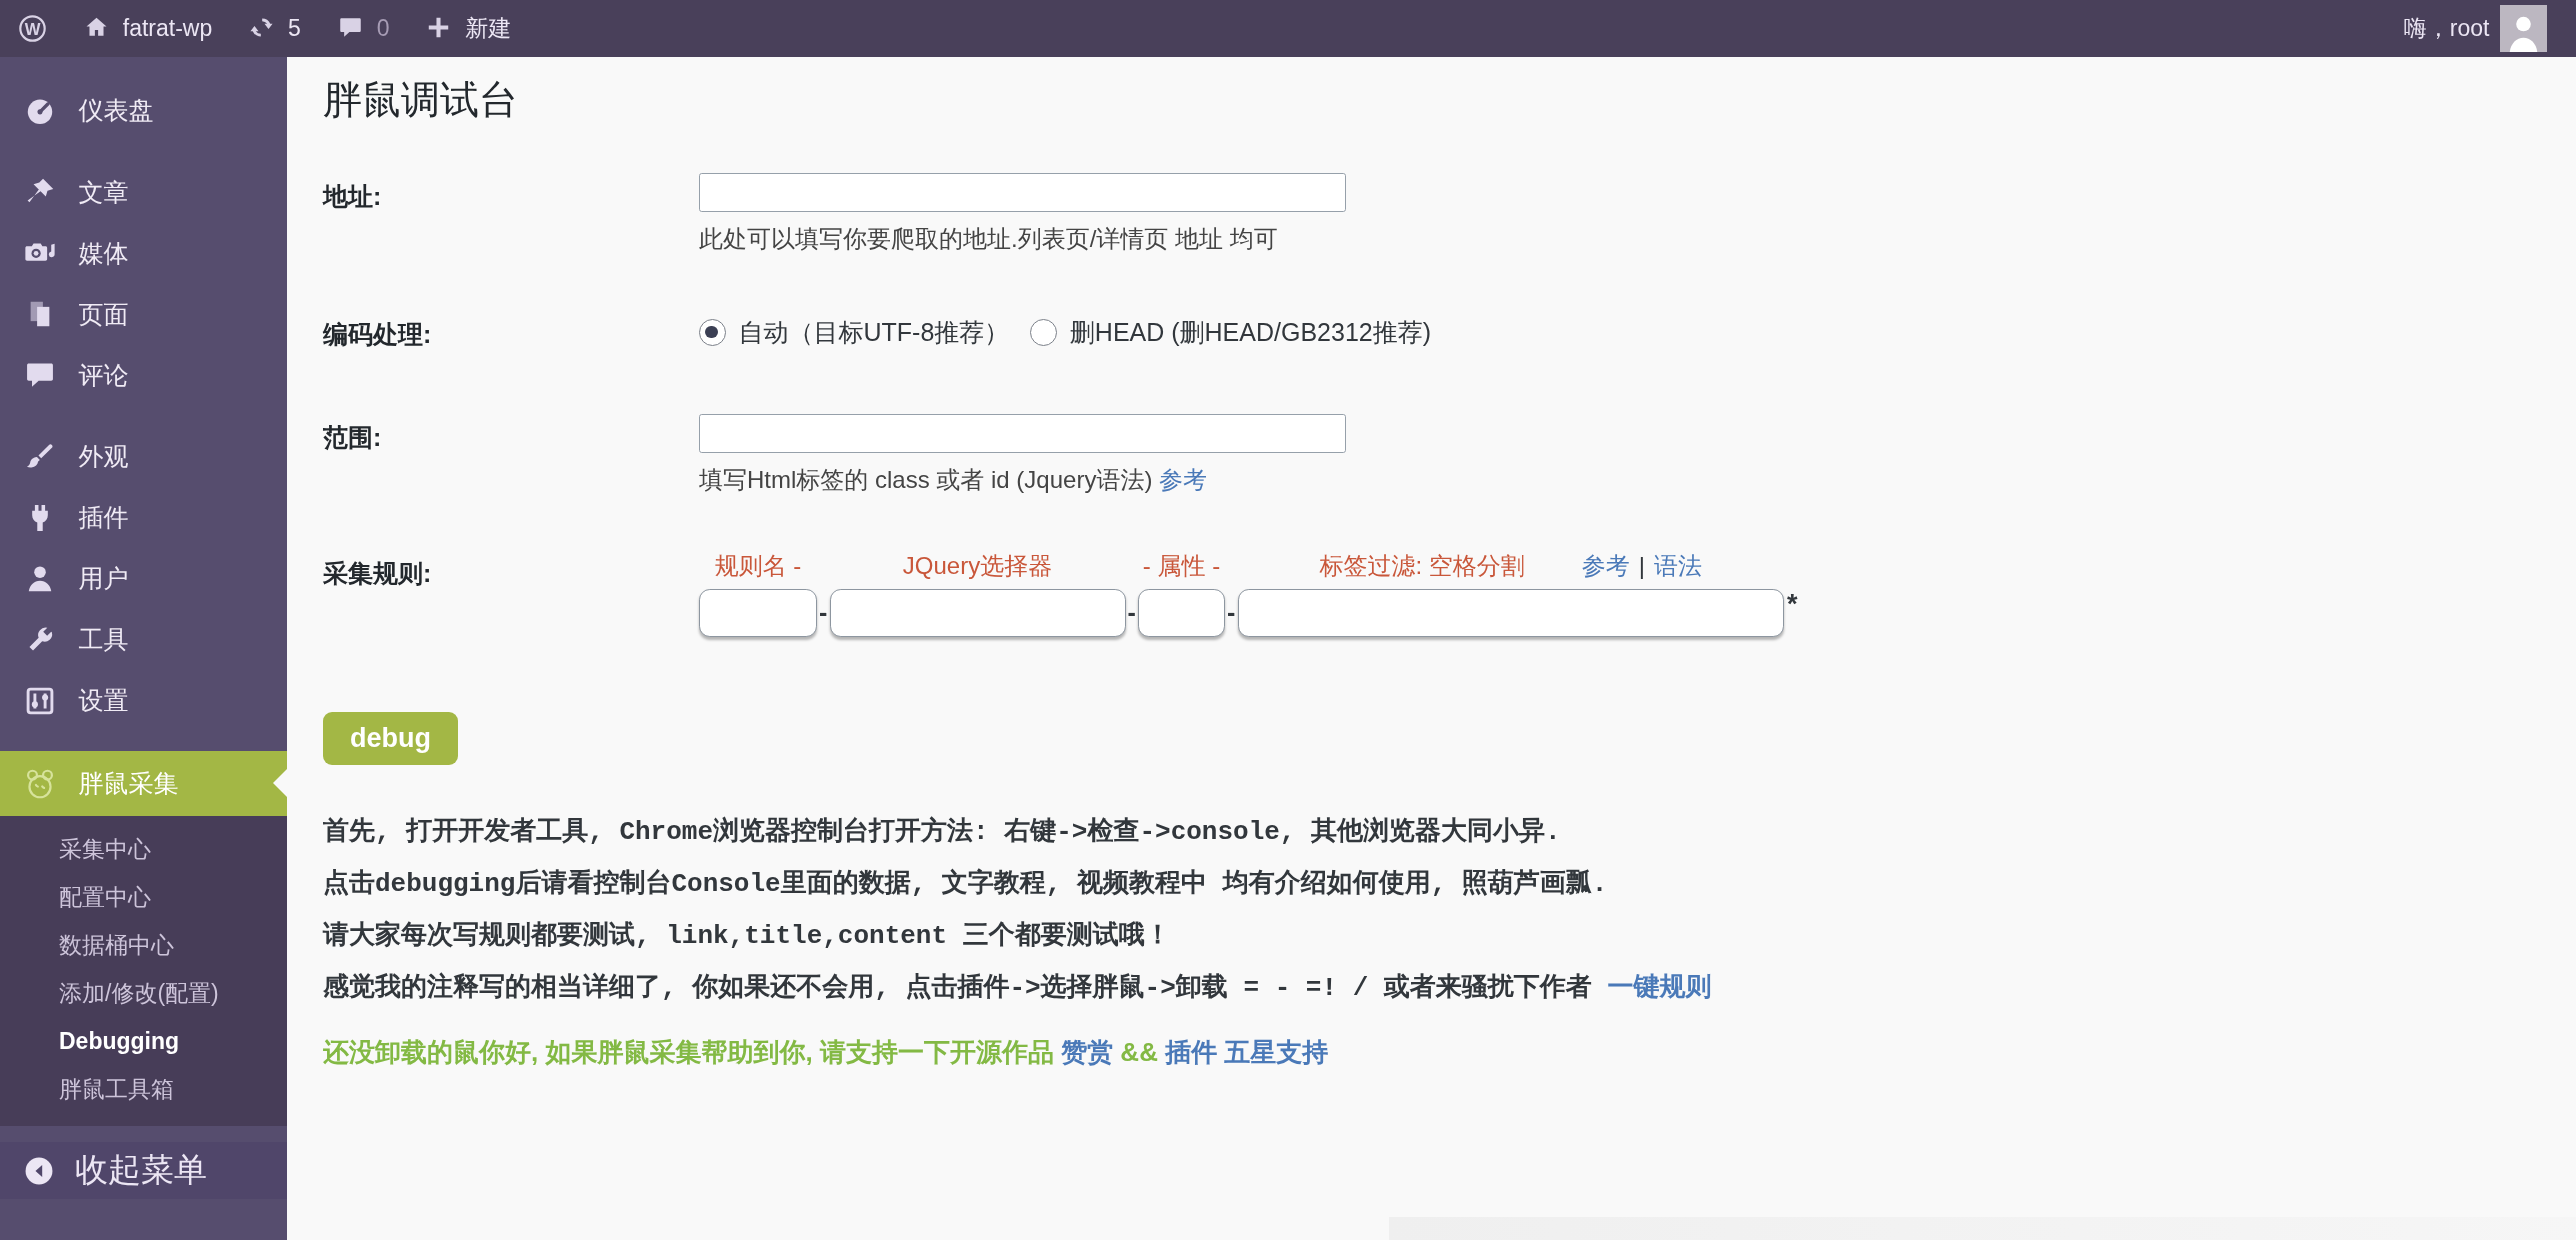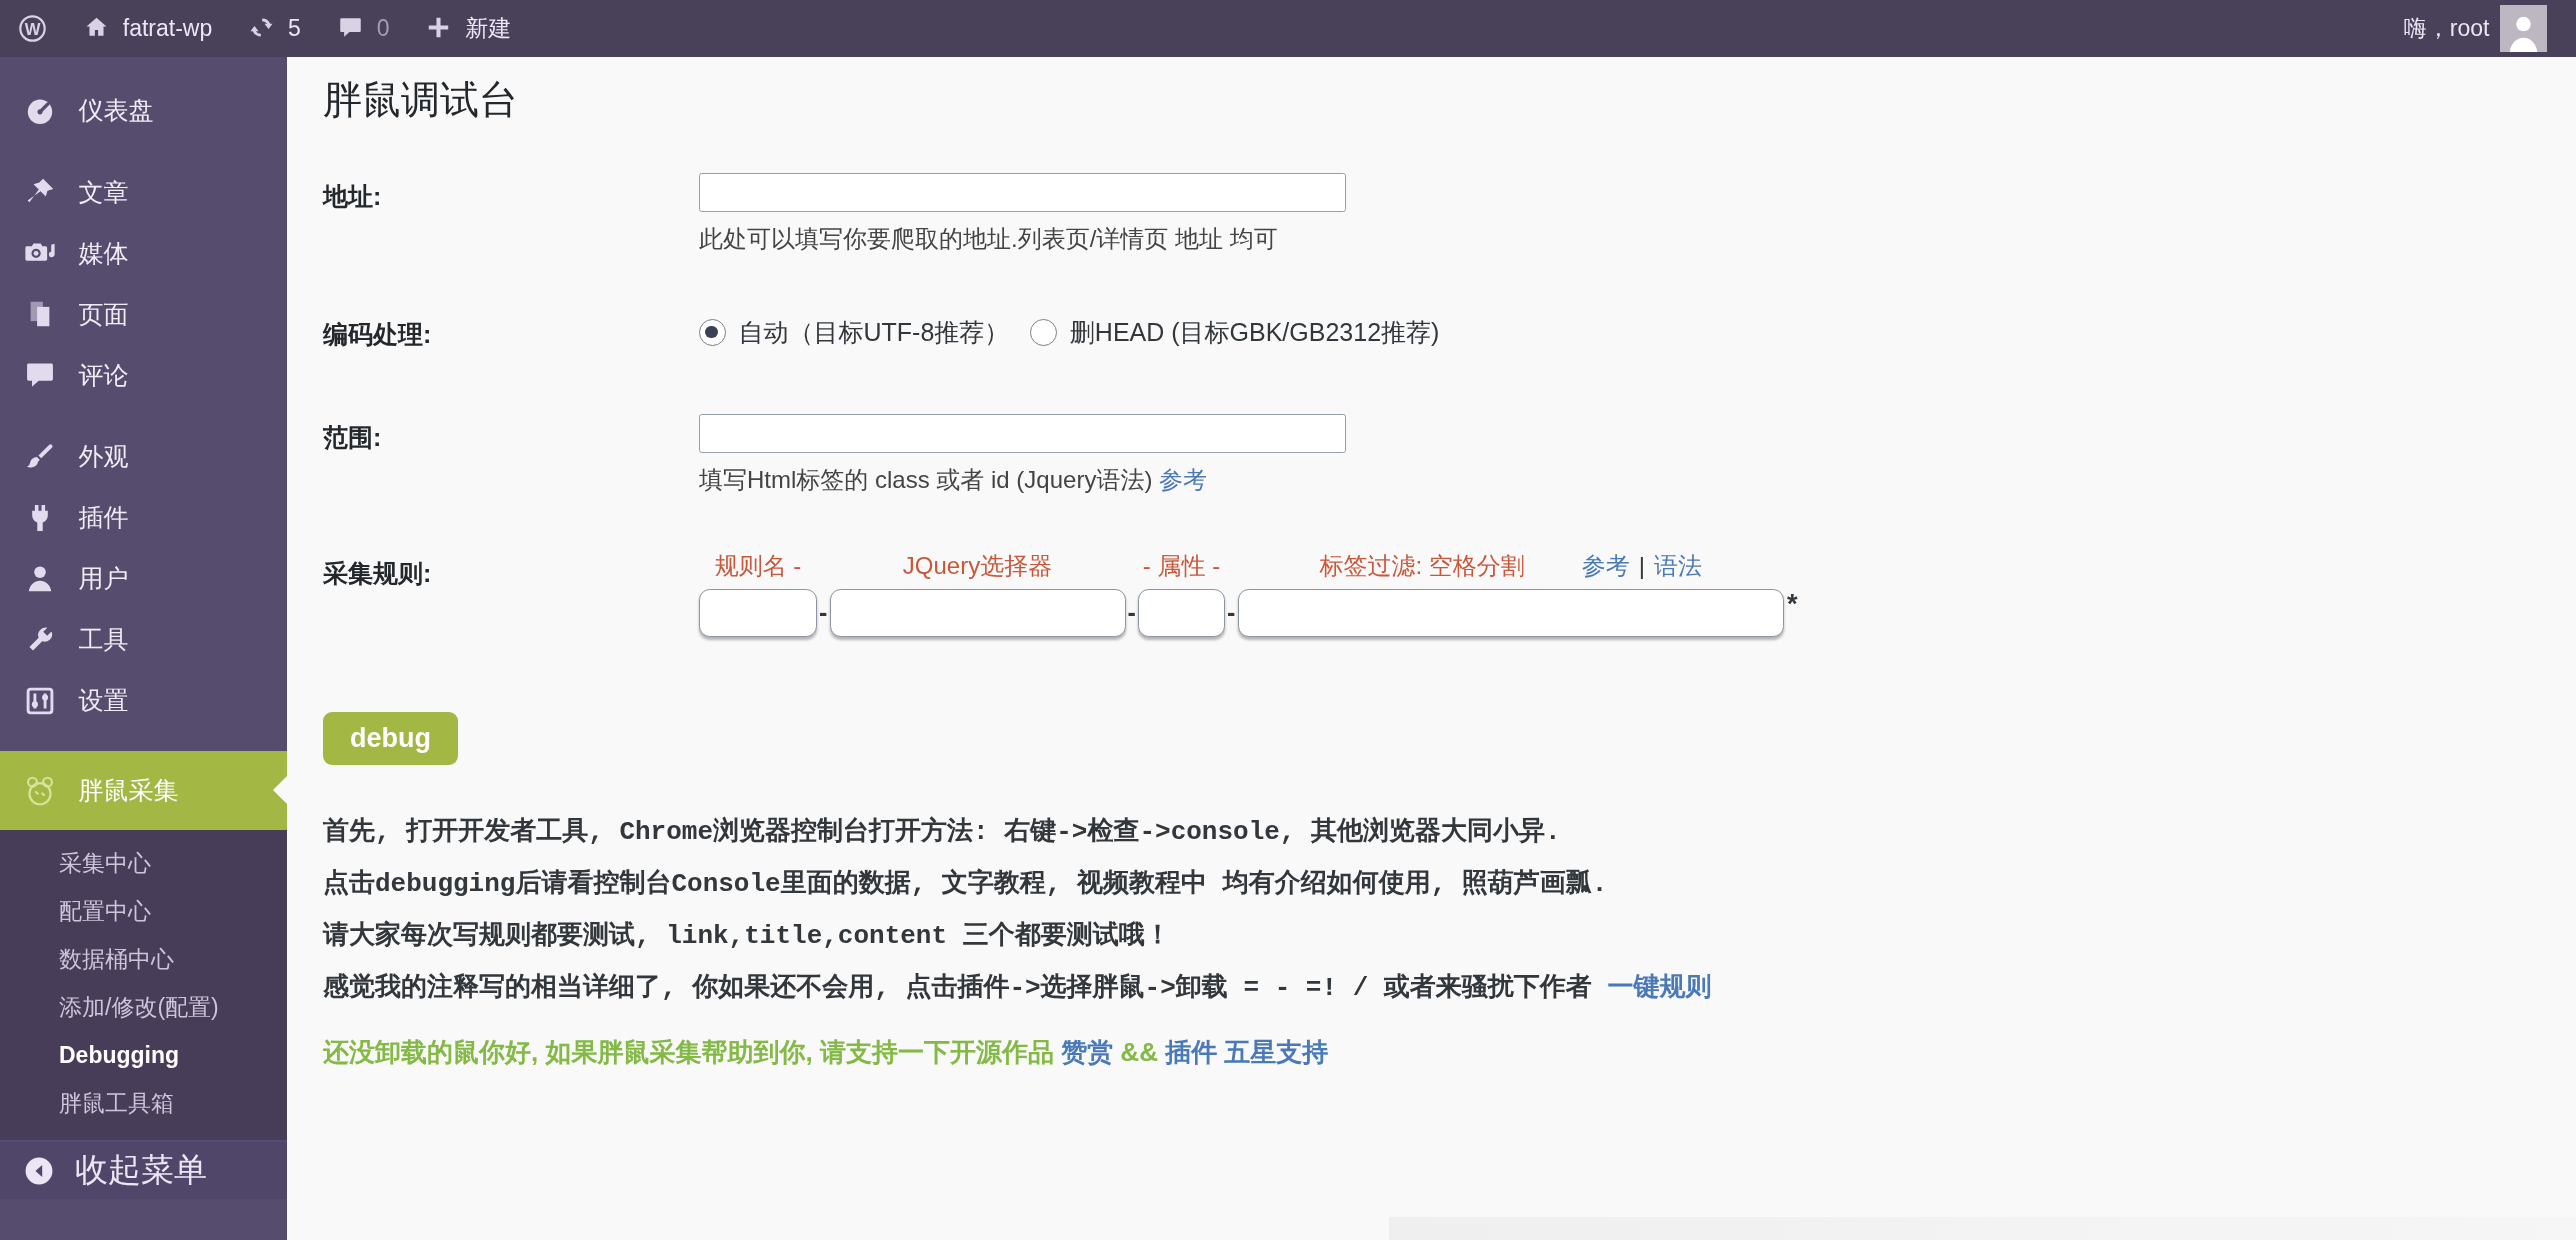--- a/index.html
+++ b/index.html
@@ -28,21 +28,21 @@
     background:#564d6e; color:#f0ebf5;
   }
   .menu-item {
     display:flex; align-items:center; gap:21.5px; height:61px;
     padding-left:23px; font-size:25px; cursor:pointer;
   }
   .menu-item .mi-icon { width:34px; height:34px; color:#e2dbee; flex:none; }
   .mt-first { margin-top:23px; }
   .mt-gap { margin-top:20.6px; }
   .menu-item.active {
-    background:#a3b745; color:#fff; height:79px; margin-top:20px; position:relative;
+    background:#a3b745; color:#fff; height:65px; margin-top:20px; position:relative;
   }
   .menu-item.active .mi-icon { color:#e8f0c0; }
   .menu-item.active::after {
     content:""; position:absolute; right:0; top:50%; margin-top:-14.3px;
     border-top:14.3px solid transparent; border-bottom:14.3px solid transparent;
     border-right:14.3px solid #f9f9f9;
   }
   #submenu { background:#473d58; padding:9px 0 12.5px; }
   .submenu-item {
     font-size:23px; line-height:48px; padding-left:59px; color:#cdc4da; cursor:pointer;
@@ -338,21 +338,21 @@
     
     <div class="form-row row-encoding">
       <div class="form-label">编码处理:</div>
       <div class="radio-group">
         <label class="radio-option">
           <span class="radio-circle checked"></span>
           <span>自动（目标UTF-8推荐）</span>
         </label>
         <label class="radio-option">
           <span class="radio-circle"></span>
-          <span>删HEAD (目标GBK/GB2312推荐)</span>
+          <span>删HEAD (删HEAD/GB2312推荐)</span>
         </label>
       </div>
     </div>
 
     
     <div class="form-row row-scope">
       <div class="form-label">范围:</div>
       <div class="form-field">
         <input class="text-input" type="text" value="" style="">
         <div class="help-text">

